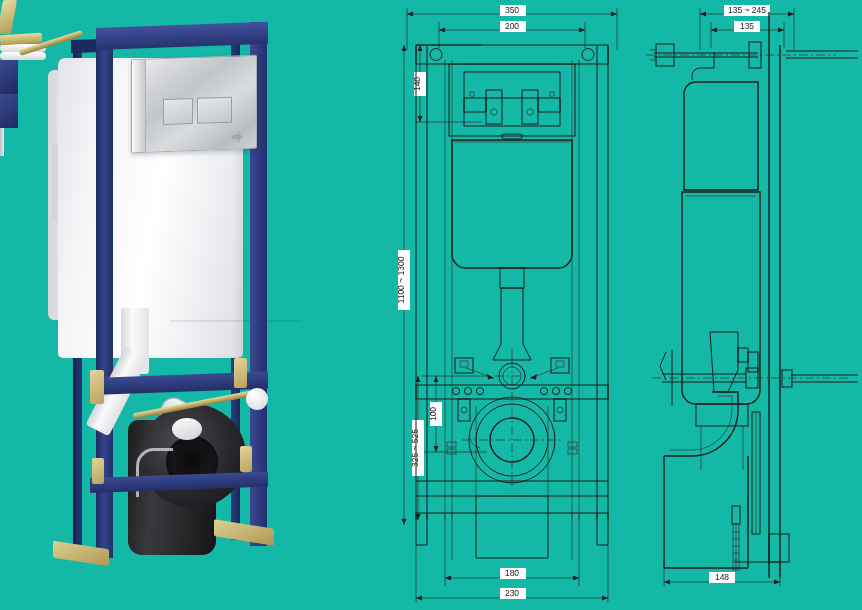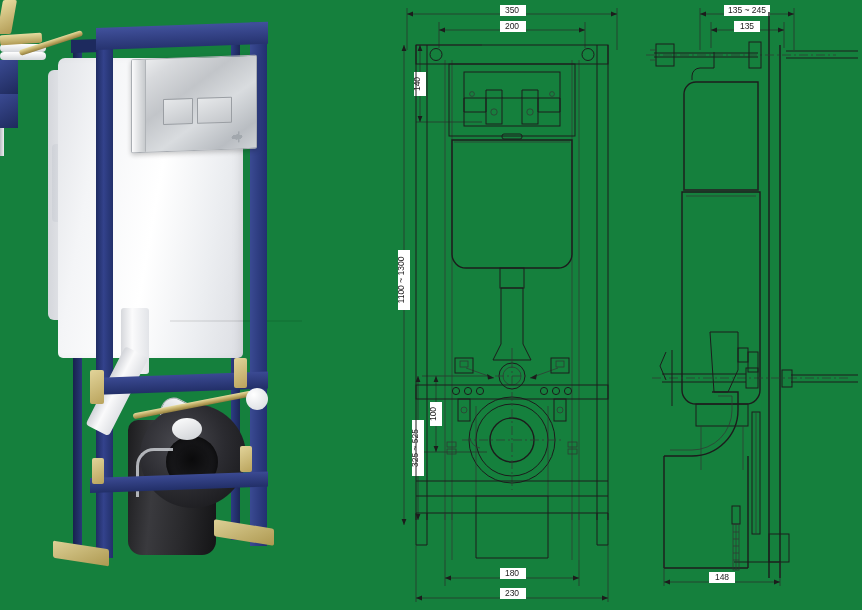--- a/index.html
+++ b/index.html
@@ -1,19 +1,19 @@
 <!DOCTYPE html>
 <html><head>
 <meta charset="utf-8">
 <title>Concealed Cistern Frame Technical Drawing</title>
 <style>
   html,body{margin:0;padding:0;background:#ffffff;}
   body{width:862px;height:610px;overflow:hidden;
        font-family:"Liberation Sans","DejaVu Sans",sans-serif;color:#1a1a1a;}
-  #sheet{position:relative;width:862px;height:610px;background:#15803d;}
+  #sheet{position:relative;width:862px;height:610px;background:#14b8a6;}
 
   
   .panel{position:absolute;}
   #render-panel{left:0;top:0;width:392px;height:610px;}
   #front-panel{left:392px;top:0;width:240px;height:610px;}
   #side-panel{left:636px;top:0;width:230px;height:538px;}
 
   
   #render-stage{position:absolute;left:0;top:0;width:392px;height:610px;}
 

